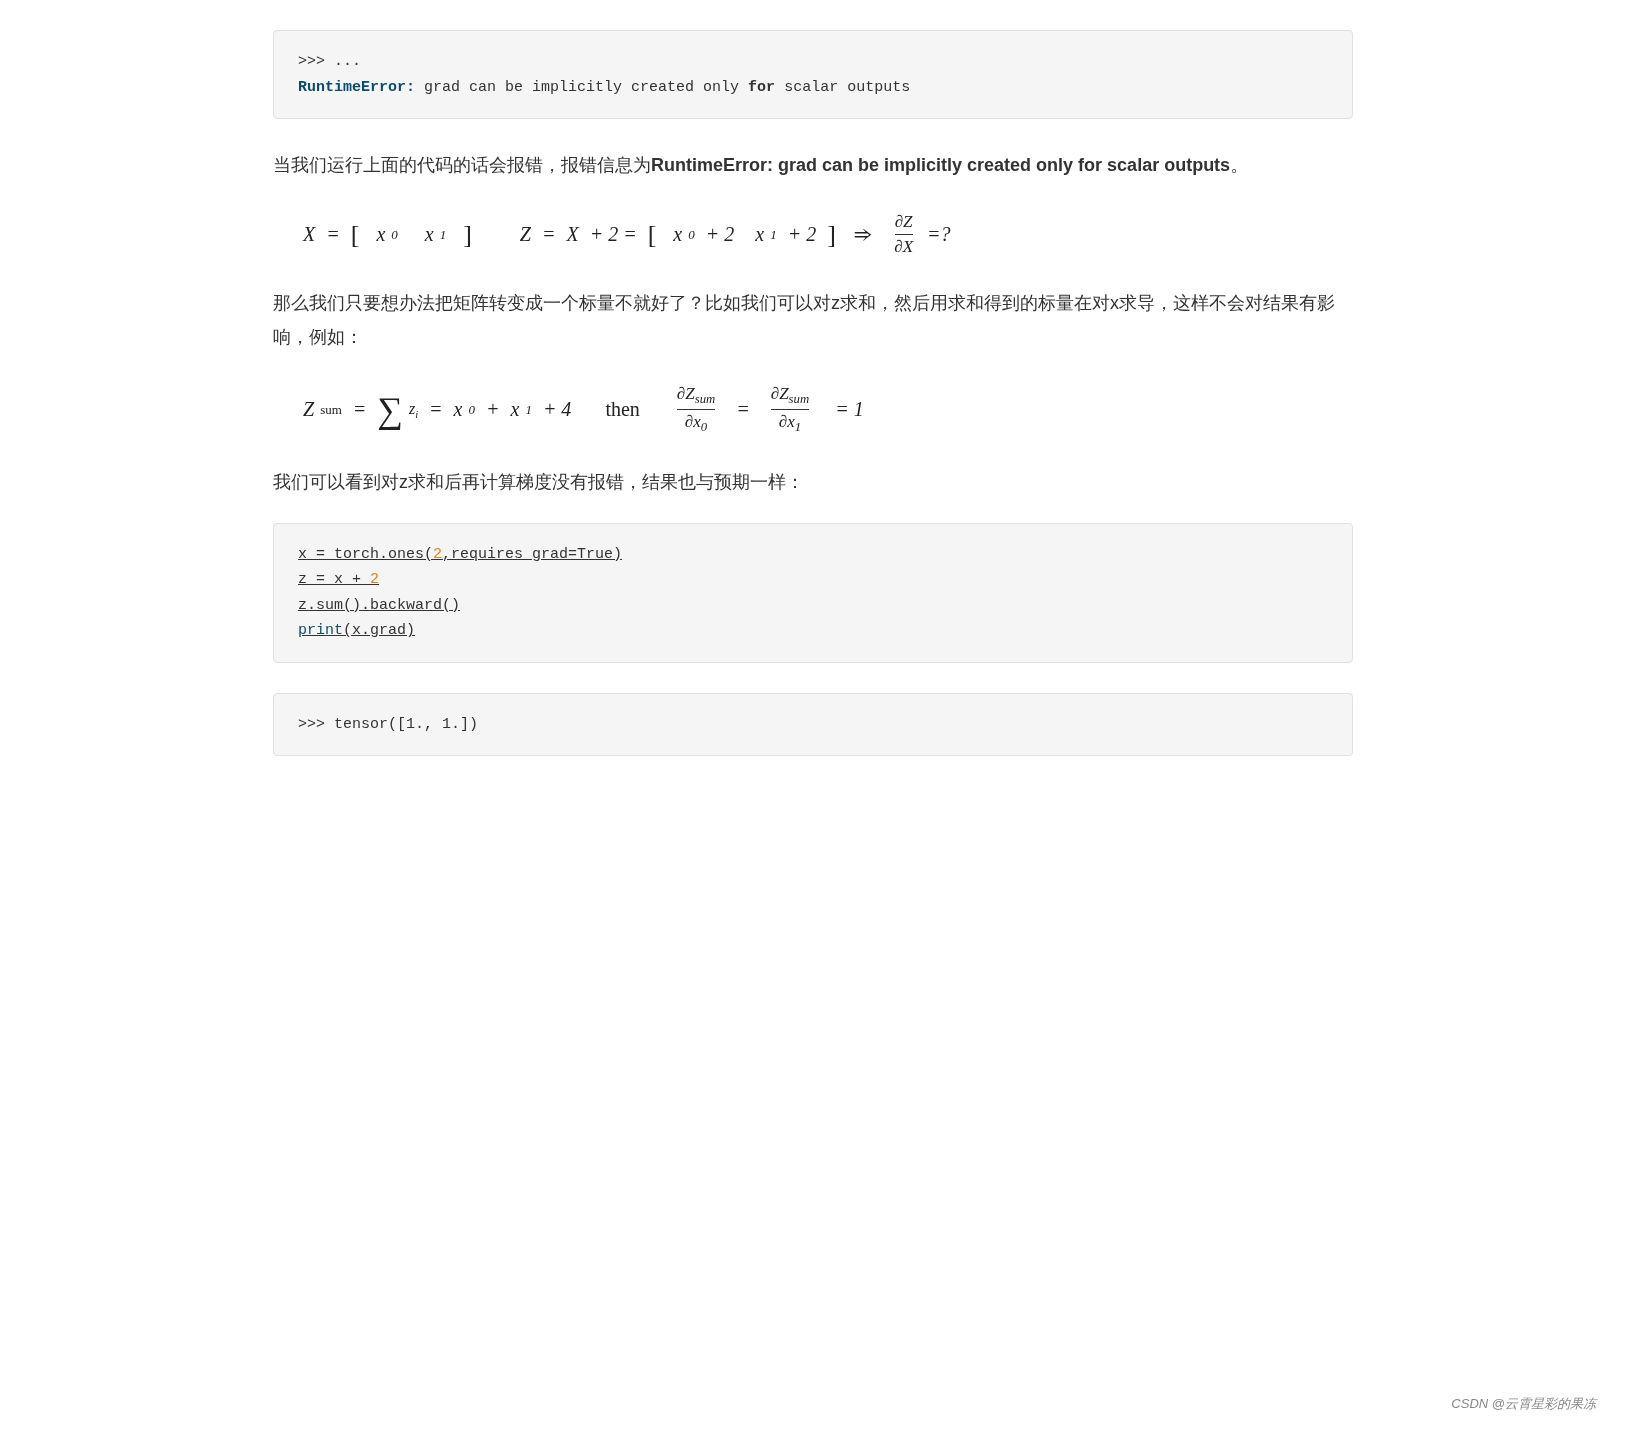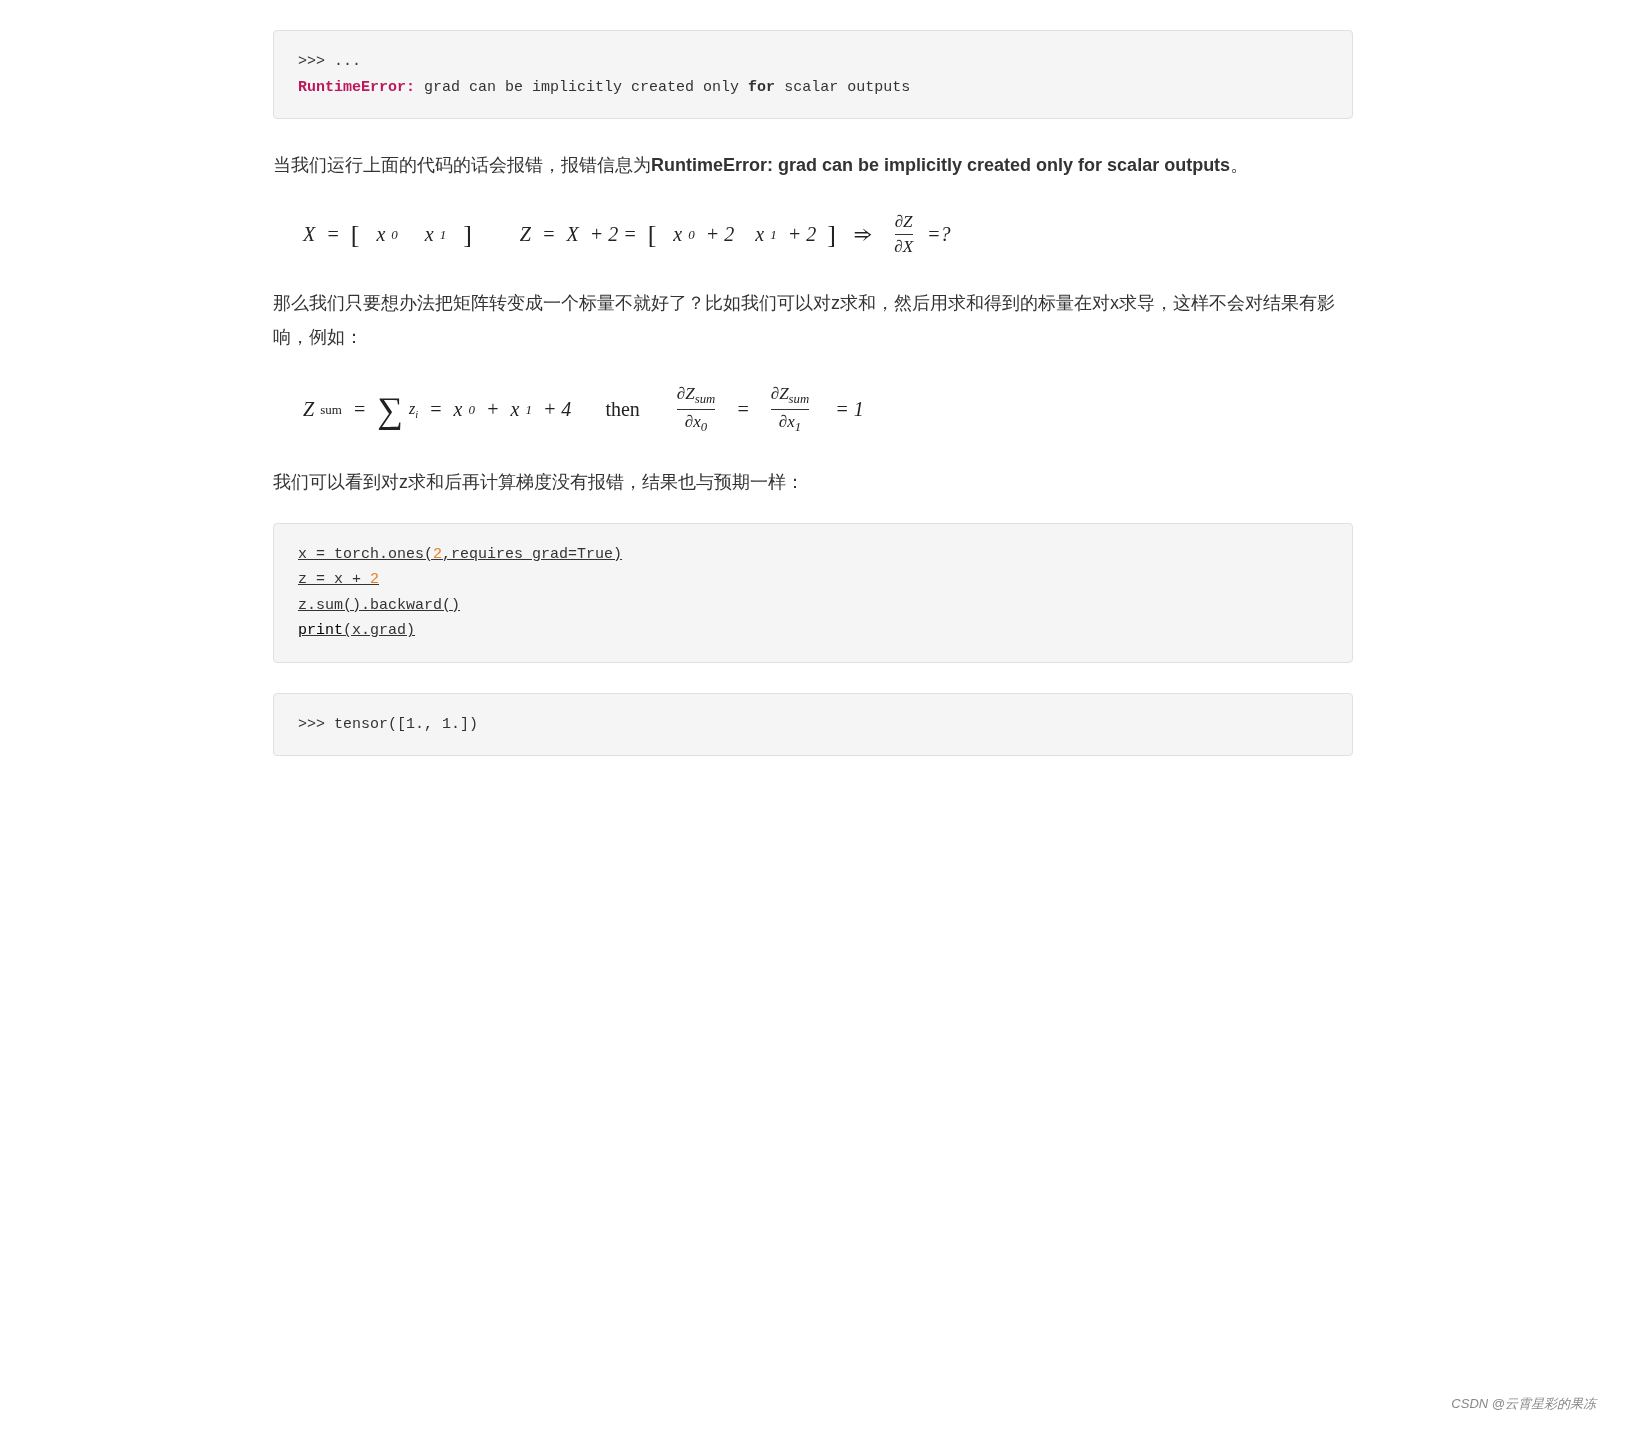--- a/index.html
+++ b/index.html
@@ -24,29 +24,29 @@
       font-family: "Consolas", "Courier New", monospace;
       font-size: 15px;
       line-height: 1.7;
       margin-bottom: 30px;
       color: #333;
     }
     .code-block .prompt {
       color: #333;
     }
     .code-block .error-label {
-      color: #be185d;
+      color: #0c4a6e;
       font-weight: 600;
     }
     .code-block .keyword {
       font-weight: bold;
       color: #333;
     }
     .code-block .builtin {
-      color: #000000;
+      color: #0c4a6e;
     }
     .code-block .number {
       color: #e67e22;
     }
     .paragraph {
       font-size: 18px;
       line-height: 1.85;
       margin-bottom: 24px;
       color: #333;
       font-family: "Microsoft YaHei", "PingFang SC", "SimHei", sans-serif;

